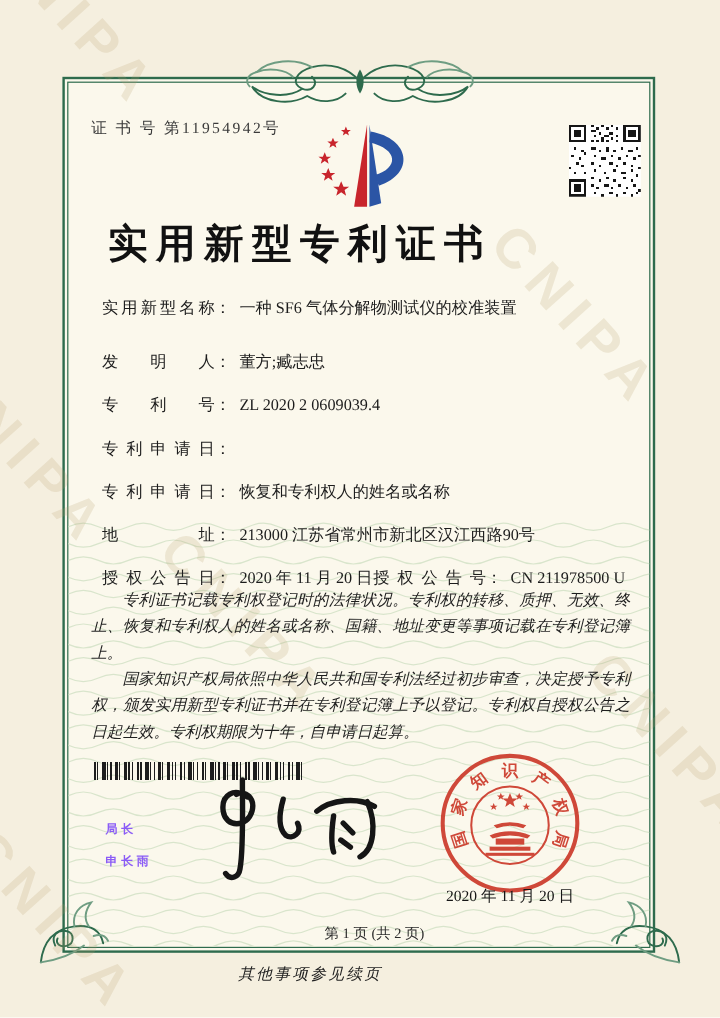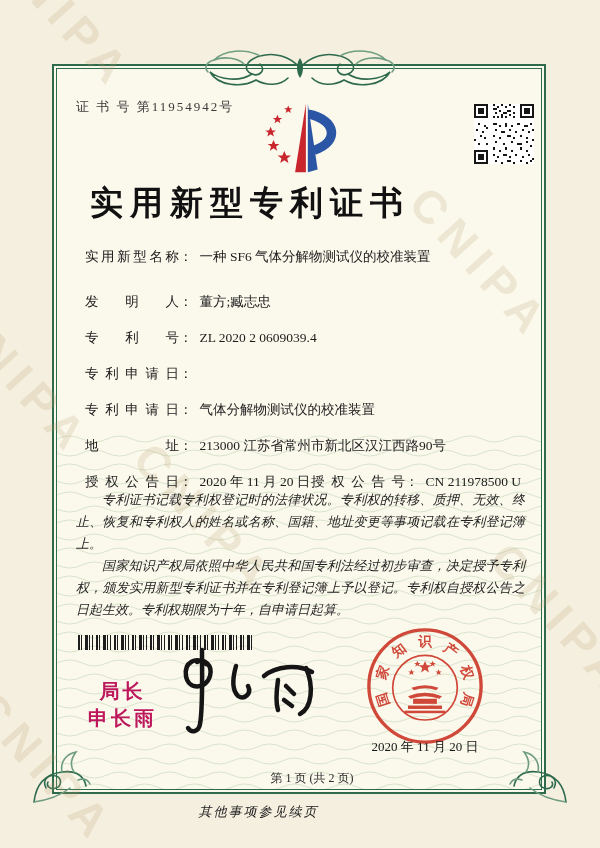--- a/index.html
+++ b/index.html
@@ -26,21 +26,21 @@
   .pair1{display:flex;width:226px;flex:none;}
   .pair2{display:flex;}
   .body-text{position:absolute;left:76px;top:489px;width:449px;font-size:13px;line-height:22px;
              text-align:justify;font-style:italic;color:#1e1e1e;}
   .body-text p{margin:0;text-indent:2em;}
   .barcode{position:absolute;left:78px;top:635px;width:176px;height:15px;
            background:repeating-linear-gradient(90deg,#1d1d1d 0 2px,transparent 2px 3px,
              #1d1d1d 3px 4px,transparent 4px 7px,#1d1d1d 7px 10px,transparent 10px 11px,
              #1d1d1d 11px 12px,transparent 12px 14px,#1d1d1d 14px 15px,transparent 15px 18px);}
   .director{position:absolute;left:88px;top:678px;font-family:"Liberation Sans","DejaVu Sans",sans-serif;
-            font-size:20px;letter-spacing:3px;line-height:27px;font-weight:600;color:#be185d;text-align:center;}
+            font-size:10px;letter-spacing:3px;line-height:27px;font-weight:600;color:#8b5cf6;}
   .signature{position:absolute;left:172px;top:646px;width:150px;height:95px;}
   .seal{position:absolute;left:357px;top:618px;width:136px;height:136px;opacity:.92;}
   .seal-date{position:absolute;left:355px;top:738px;width:140px;text-align:center;font-size:13px;color:#161616;}
   .page-info{position:absolute;left:12px;top:770px;width:600px;text-align:center;font-size:12px;color:#2a2a2a;}
   .footer-note{position:absolute;left:0;top:803px;width:517px;text-align:center;font-size:13px;
                font-style:italic;letter-spacing:2px;color:#222;}
   .ornament-top{position:absolute;left:190px;top:46px;width:220px;height:44px;}
   .corner{position:absolute;width:62px;height:62px;}
   .corner.bl{left:32px;top:744px;}
   .corner.br{left:506px;top:744px;transform:scaleX(-1);}
@@ -184,21 +184,21 @@
           <span class="fcolon">：</span>
         <span class="fvalue">ZL 2020 2 0609039.4</span>
       </div>
       <div class="frow">
         <span class="flabel">专利申请日</span>
           <span class="fcolon">：</span>
       </div>
       <div class="frow">
         <span class="flabel">专利申请日</span>
           <span class="fcolon">：</span>
-        <span class="fvalue">气体分解物测试仪的校准装置</span>
+        <span class="fvalue">恢复和专利权人的姓名或名称</span>
       </div>
       <div class="frow">
         <span class="flabel">地址</span>
           <span class="fcolon">：</span>
         <span class="fvalue">213000 江苏省常州市新北区汉江西路90号</span>
       </div>
       <div class="frow">
         <span class="pair1">
           <span class="flabel">授权公告日</span>
             <span class="fcolon">：</span>

